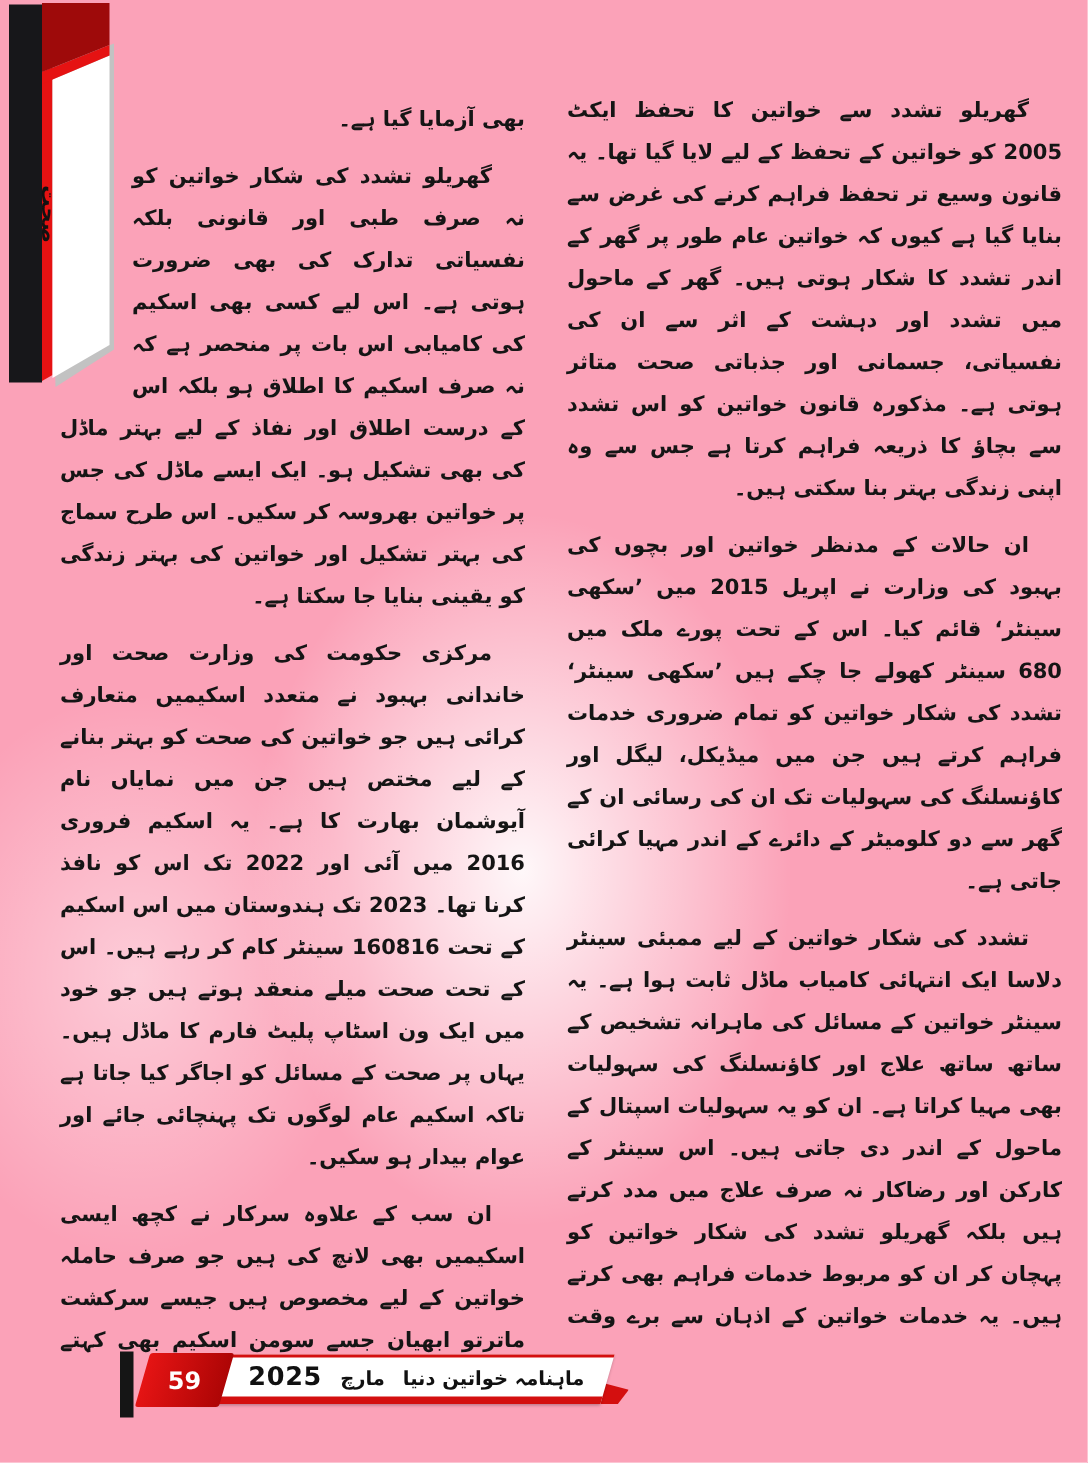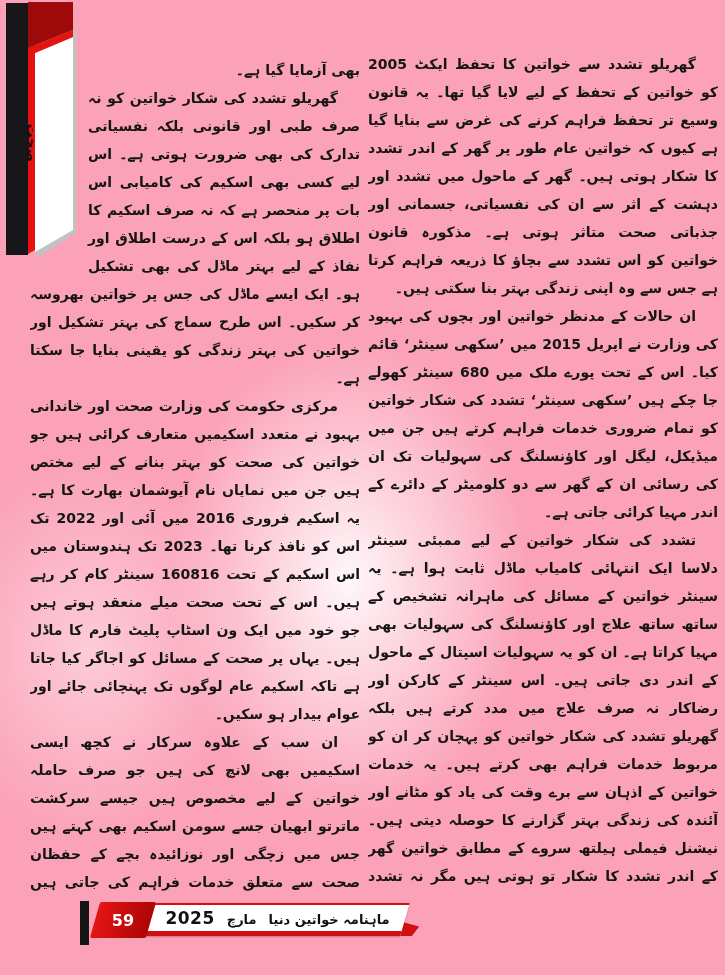--- a/index.html
+++ b/index.html
@@ -12,21 +12,21 @@
     background:
       radial-gradient(ellipse 250px 330px at 348px 580px, rgba(255,255,255,.92), rgba(255,255,255,0) 72%),
       radial-gradient(ellipse 210px 260px at 90px 650px, rgba(255,255,255,.45), rgba(255,255,255,0) 72%),
       #fba2b8;
   }
   
   .col{
     position:absolute;direction:rtl;text-align:justify;color:#151515;
     font-size:14px;line-height:28px;font-weight:600;overflow:hidden;
   }
-  .col p{margin:0;text-indent:22px;}
+  .col p{margin:10px;text-indent:22px;}
   .col p.no-indent{text-indent:0;}
   #col-right{left:368px;top:50px;width:350px;height:838px;}
   #col-left{left:30px;top:56px;width:330px;height:846px;}
   .orn-spacer{float:left;width:58px;height:206px;}
   
   .ornament{position:absolute;left:0;top:2px;width:82px;height:262px;}
   .section-label{
     position:absolute;left:40px;top:100px;width:60px;
     transform:rotate(90deg);transform-origin:left top;
     direction:rtl;color:#111;font-size:14px;font-weight:bold;letter-spacing:1px;

